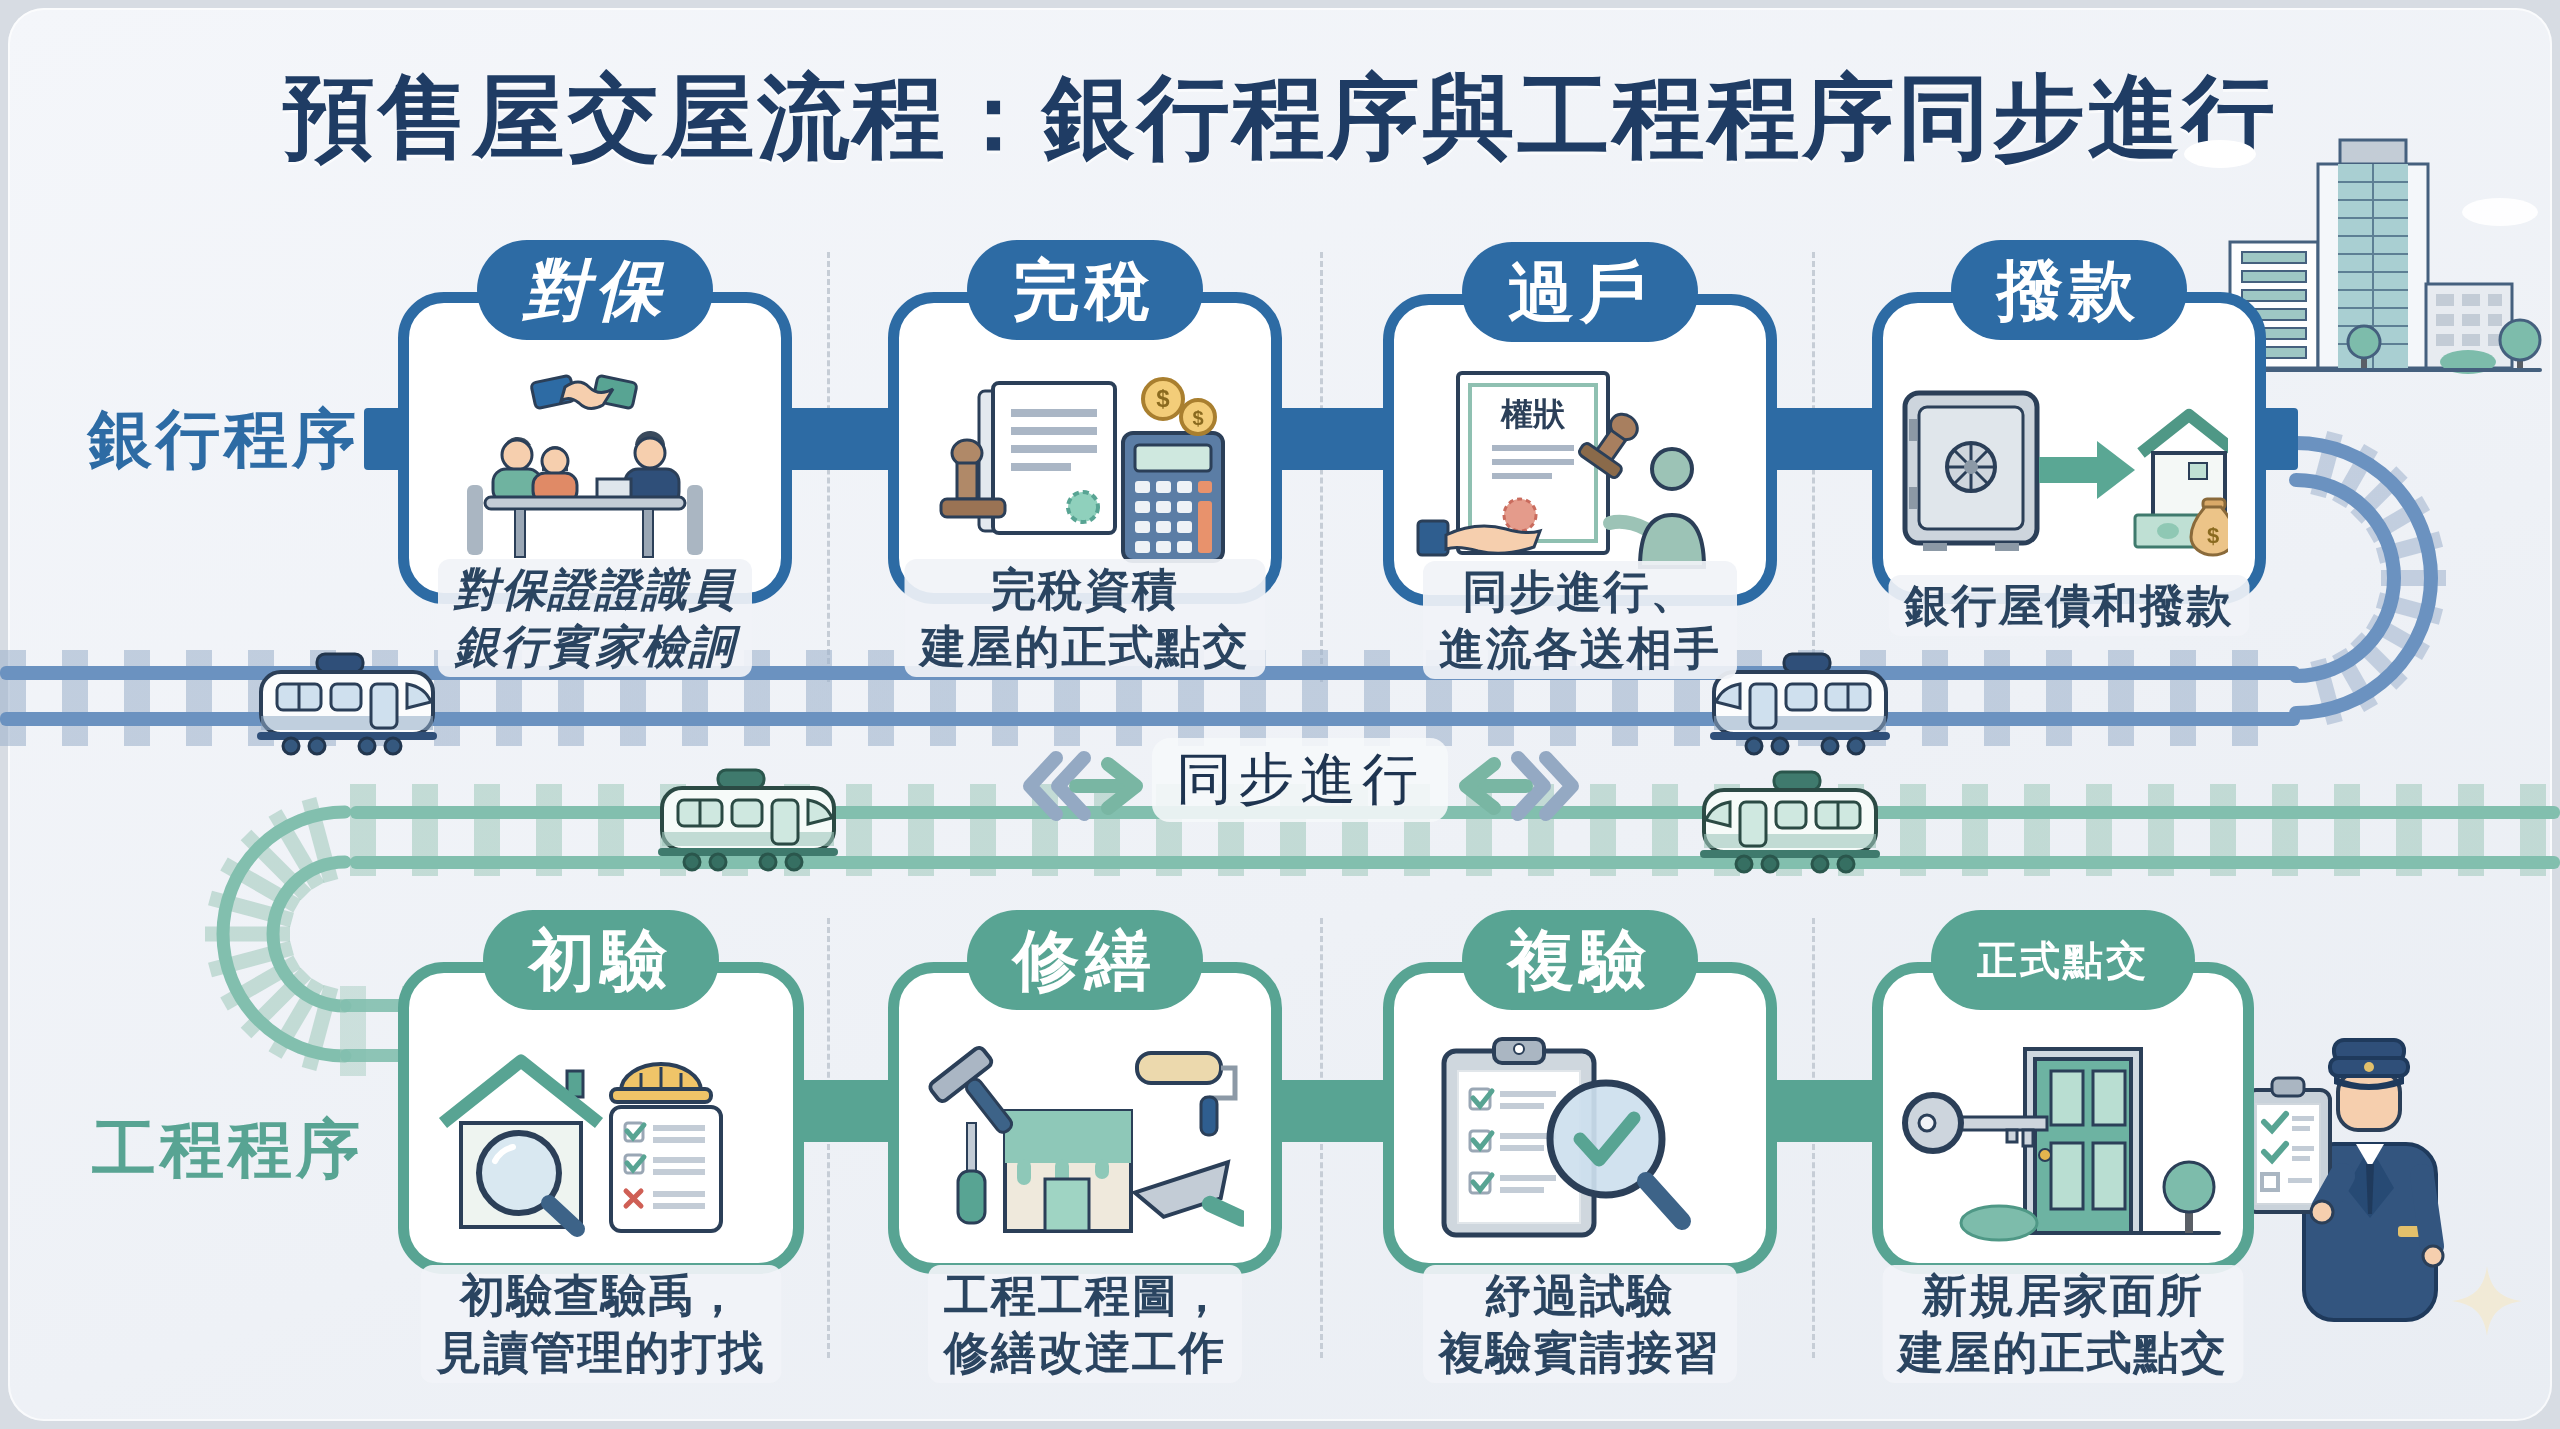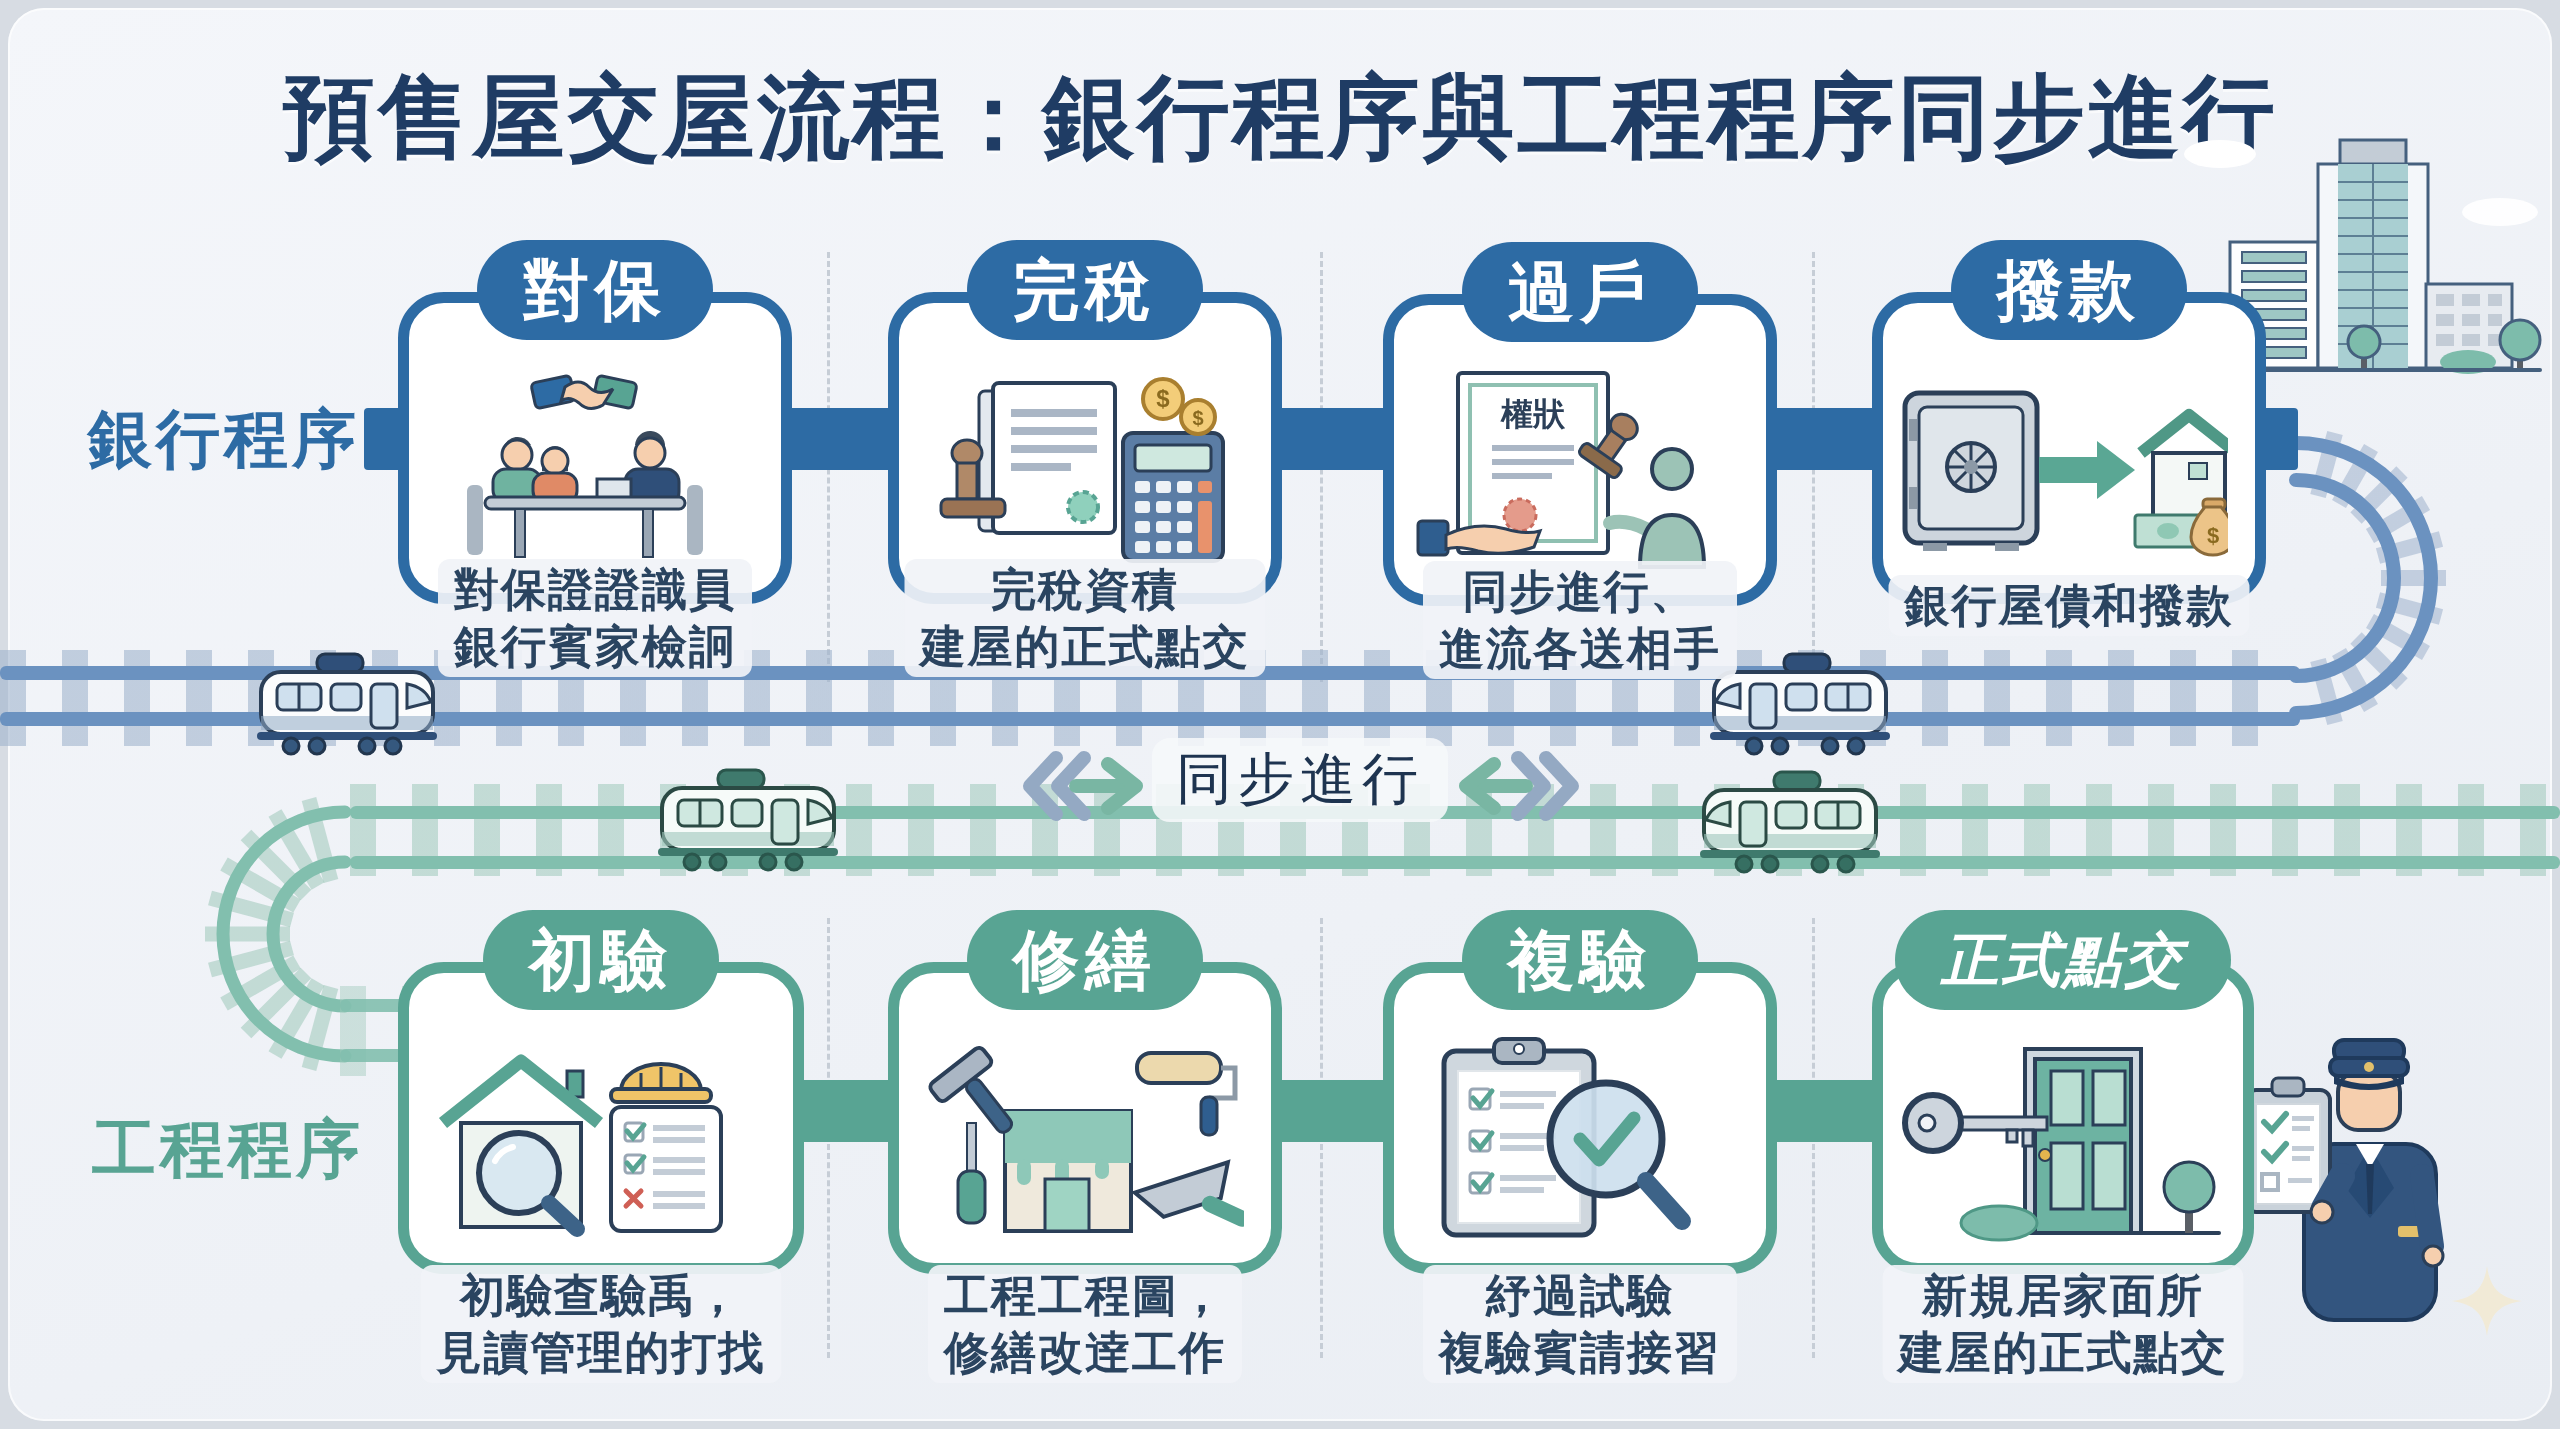--- a/index.html
+++ b/index.html
@@ -25,21 +25,21 @@
   
   .conn-bank{background:var(--bank,#2d6ba4);z-index:2;border-radius:4px;}
   .conn-eng{background:var(--engineering,#58a493);z-index:2;border-radius:4px;}
   
   .card{width:372px;height:290px;border-radius:46px;background:#ffffff;z-index:3;}
   .card-bank{border:11px solid var(--bank,#2d6ba4);}
   .card-eng{border:11px solid var(--engineering,#58a493);}
   .pill{position:absolute;top:-63px;left:50%;transform:translateX(-50%);height:100px;line-height:100px;padding:0 46px;border-radius:54px;color:#fff;font-size:66px;font-weight:800;letter-spacing:6px;white-space:nowrap;}
   .pill-bank{background:var(--bank,#2d6ba4);}
   .pill-eng{background:var(--engineering,#58a493);}
-  .pill-small{font-size:58px;letter-spacing:3px;font-style:italic;}
+  .pill-small{font-size:40px;letter-spacing:3px;}
   .icon-wrap{position:absolute;left:5px;top:54px;width:340px;height:218px;}
   .desc{position:absolute;top:256px;left:50%;transform:translateX(-50%);width:max-content;text-align:center;font-size:45px;line-height:1.27;font-weight:700;color:var(--desc,#2a4460);white-space:pre-line;background:rgba(241,243,247,.92);padding:2px 16px;border-radius:12px;z-index:4;letter-spacing:2px;}
   .desc-low{top:292px;}
   
   #sync{top:738px;left:1300px;transform:translateX(-50%);font-size:56px;font-weight:400;color:#1e3450;letter-spacing:6px;background:rgba(246,248,251,.88);padding:4px 24px;border-radius:18px;z-index:3;}
   .arrowgrp{z-index:3;}
   #sparkle{z-index:0;opacity:.85;}
 </style>
 </head>
 <body>
@@ -237,21 +237,21 @@
 
   <div class="abs conn-bank" style="left:364px;top:408px;width:40px;height:62px;"></div>
   <div class="abs conn-bank" style="left:763px;top:408px;width:132px;height:62px;"></div>
   <div class="abs conn-bank" style="left:1254px;top:408px;width:137px;height:62px;"></div>
   <div class="abs conn-bank" style="left:1749px;top:408px;width:129px;height:62px;"></div>
   <div class="abs conn-bank" style="left:2240px;top:408px;width:58px;height:62px;"></div>
   <div class="abs conn-eng" style="left:763px;top:1080px;width:132px;height:62px;"></div>
   <div class="abs conn-eng" style="left:1254px;top:1080px;width:137px;height:62px;"></div>
   <div class="abs conn-eng" style="left:1749px;top:1080px;width:129px;height:62px;"></div>
 
-  <div class="abs card card-bank" style="left:398px;top:292px;">
+  <div class="abs card card-bank" style="left:398px;top:292px;font-style:italic;">
     <div class="pill pill-bank">對保</div>
     <svg class="icon-wrap" viewBox="0 0 338 218">
       <rect x="118" y="22" width="40" height="26" rx="5" fill="#2d6ba4" stroke="#2b3f58" stroke-width="3" transform="rotate(-12 138 35)"></rect>
       <rect x="180" y="22" width="40" height="26" rx="5" fill="#58a493" stroke="#2b3f58" stroke-width="3" transform="rotate(12 200 35)"></rect>
       <path d="M150 30 q14 -10 24 0 q10 10 24 2 l-10 16 q-14 8 -24 -2 q-10 -8 -18 -2 z" fill="#f6cfae" stroke="#2b3f58" stroke-width="3"></path>
       <rect x="52" y="128" width="16" height="70" rx="6" fill="#aab6c2"></rect>
       <rect x="272" y="128" width="16" height="70" rx="6" fill="#aab6c2"></rect>
       <path d="M88 92 a15 15 0 0 1 28 -4 l-28 4 z" fill="#3a4a5c"></path>
       <circle cx="102" cy="98" r="15" fill="#f6cfae" stroke="#2b3f58" stroke-width="3"></circle>
       <rect x="78" y="112" width="48" height="34" rx="13" fill="#6fb3a0" stroke="#2b3f58" stroke-width="3"></rect>

